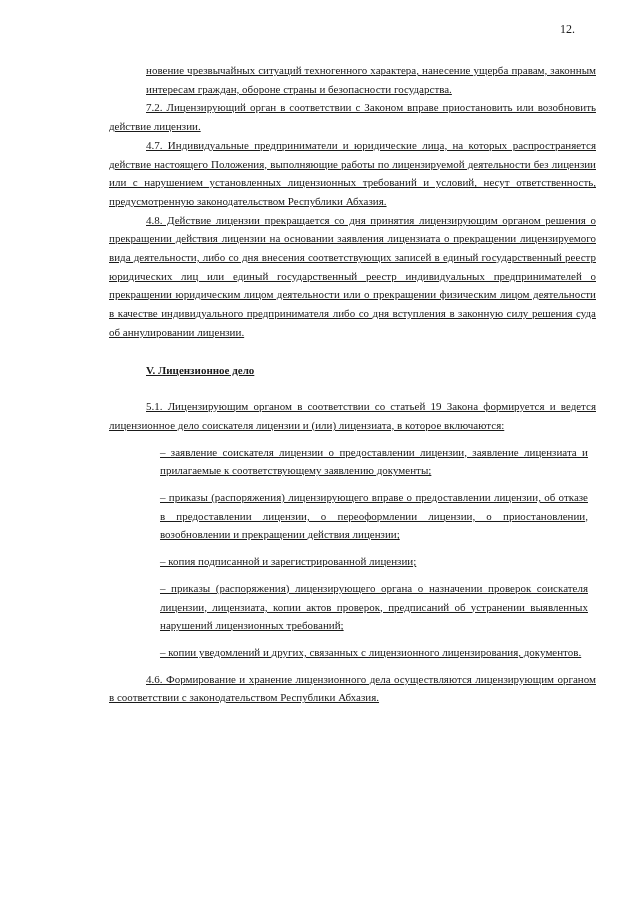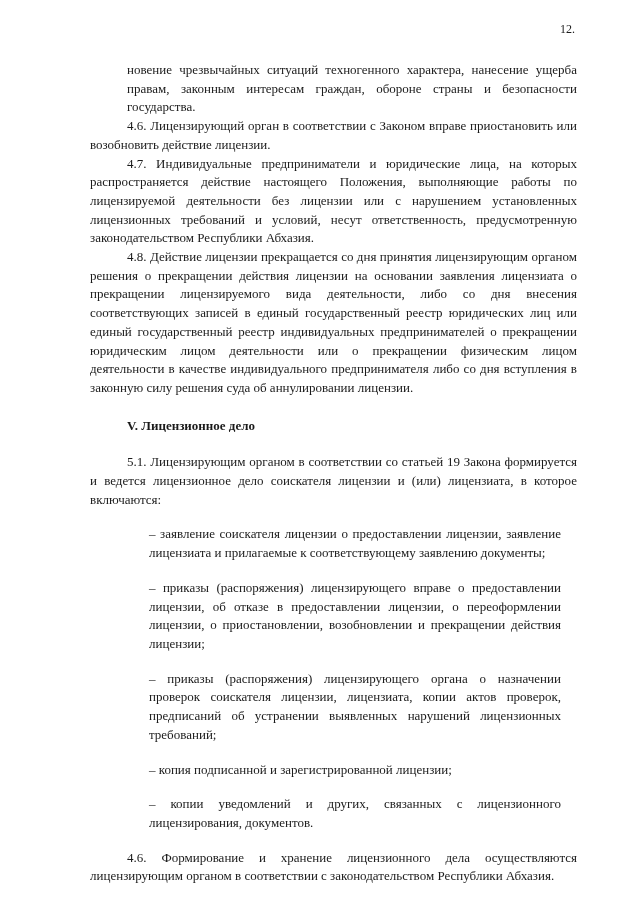--- a/index.html
+++ b/index.html
@@ -1,42 +1,42 @@
 <!DOCTYPE html>
 <html><head>
 <meta charset="utf-8">
 <style>
   html, body { margin: 0; padding: 0; }
   body {
     width: 640px; height: 905px; background: #ffffff; position: relative; overflow: hidden;
     font-family: "Liberation Serif", "DejaVu Serif", serif; color: #1a1a1a;
   }
   .page-number { position: absolute; top: 22px; left: 560px; font-size: 12px; }
-  .doc { position: absolute; left: 90px; top: 61px; width: 487px; font-size: 13px; line-height: 18.7px; }
+  .doc { position: absolute; left: 109px; top: 61px; width: 487px; font-size: 11px; line-height: 18.7px; text-decoration: underline; }
   .p { margin: 0; text-align: justify; text-indent: 37px; }
   .p.cont { text-indent: 0; padding-left: 37px; }
   .heading { margin: 19px 0 18px 0; padding-left: 37px; font-weight: bold; }
   .list { margin: 0; padding: 0 0 0 43px; list-style: none; }
-  .list li { text-align: justify; margin: 16px; }
+  .list li { text-align: justify; margin: 8px; }
 </style>
 </head>
 <body>
 
 <div class="page-number">12.</div>
 
 <div class="doc">
   <p class="p cont">новение чрезвычайных ситуаций техногенного характера, нанесение ущерба правам, законным интересам граждан, обороне страны и безопасности государства.</p>
-  <p class="p">4.6. Лицензирующий орган в соответствии с Законом вправе приостановить или возобновить действие лицензии.</p>
+  <p class="p">7.2. Лицензирующий орган в соответствии с Законом вправе приостановить или возобновить действие лицензии.</p>
   <p class="p">4.7. Индивидуальные предприниматели и юридические лица, на которых распространяется действие настоящего Положения, выполняющие работы по лицензируемой деятельности без лицензии или с нарушением установленных лицензионных требований и условий, несут ответственность, предусмотренную законодательством Республики Абхазия.</p>
   <p class="p">4.8. Действие лицензии прекращается со дня принятия лицензирующим органом решения о прекращении действия лицензии на основании заявления лицензиата о прекращении лицензируемого вида деятельности, либо со дня внесения соответствующих записей в единый государственный реестр юридических лиц или единый государственный реестр индивидуальных предпринимателей о прекращении юридическим лицом деятельности или о прекращении физическим лицом деятельности в качестве индивидуального предпринимателя либо со дня вступления в законную силу решения суда об аннулировании лицензии.</p>
 
   <div class="heading">V. Лицензионное дело</div>
 
   <p class="p">5.1. Лицензирующим органом в соответствии со статьей 19 Закона формируется и ведется лицензионное дело соискателя лицензии и (или) лицензиата, в которое включаются:</p>
   <ul class="list">
     <li>– заявление соискателя лицензии о предоставлении лицензии, заявление лицензиата и прилагаемые к соответствующему заявлению документы;</li>
     <li>– приказы (распоряжения) лицензирующего вправе о предоставлении лицензии, об отказе в предоставлении лицензии, о переоформлении лицензии, о приостановлении, возобновлении и прекращении действия лицензии;</li>
+    <li>– копия подписанной и зарегистрированной лицензии;</li>
     <li>– приказы (распоряжения) лицензирующего органа о назначении проверок соискателя лицензии, лицензиата, копии актов проверок, предписаний об устранении выявленных нарушений лицензионных требований;</li>
-    <li>– копия подписанной и зарегистрированной лицензии;</li>
     <li>– копии уведомлений и других, связанных с лицензионного лицензирования, документов.</li>
   </ul>
   <p class="p">4.6. Формирование и хранение лицензионного дела осуществляются лицензирующим органом в соответствии с законодательством Республики Абхазия.</p>
 </div>
 
 </body></html>

